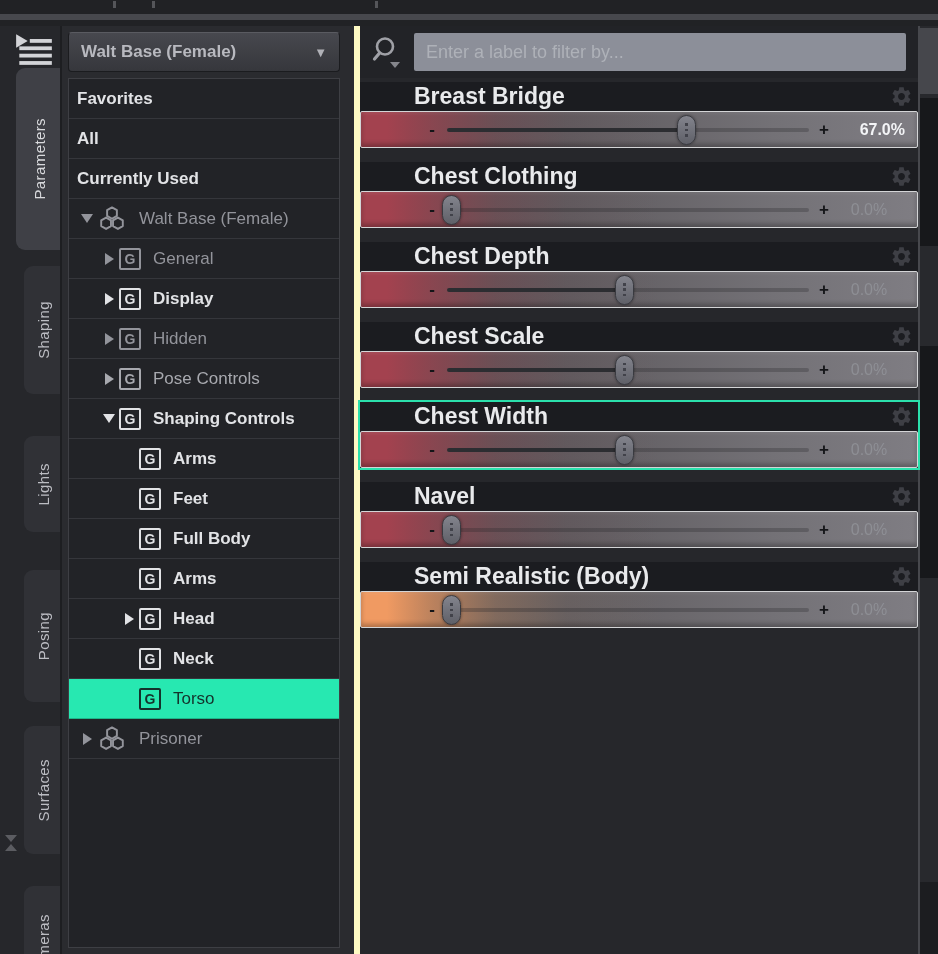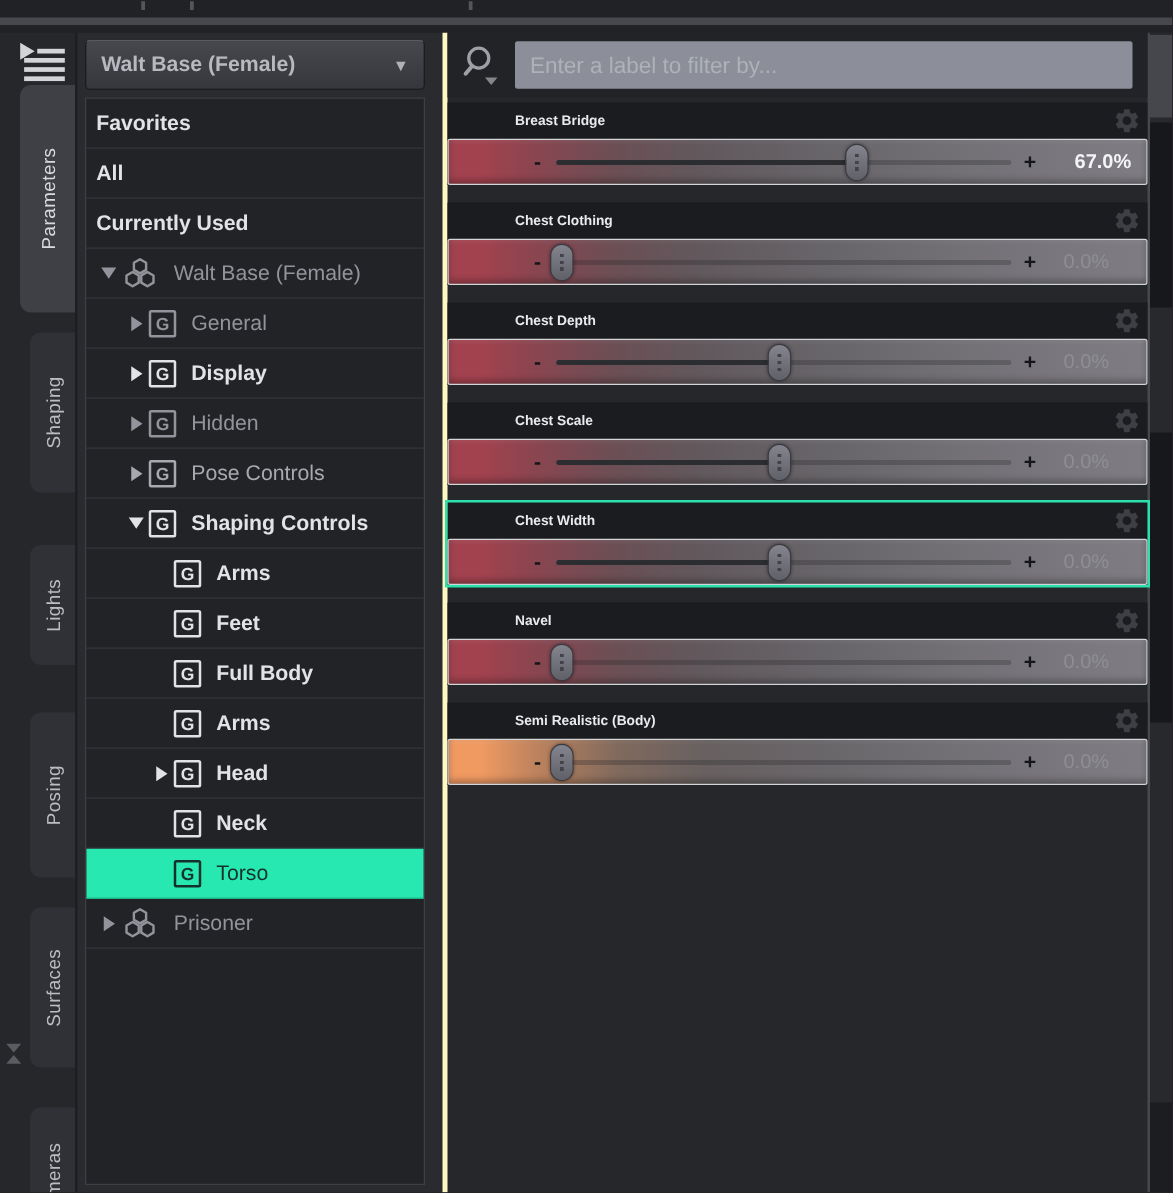--- a/index.html
+++ b/index.html
@@ -64,33 +64,33 @@
   .arrow.none{visibility:hidden;}
   .ticon{display:flex;align-items:center;}
   .gbox{width:22px;height:22px;border:2px solid currentColor;border-radius:2px;display:flex;align-items:center;justify-content:center;font-size:14px;font-weight:700;box-sizing:border-box;}
   .fig{width:30px;height:25px;}
   .tlabel{margin-left:12px;font-size:17px;font-weight:500;white-space:nowrap;}
   .tone-bright .tlabel{font-weight:700;}
   .trow.selected .tlabel{font-weight:400;}
   .trow.k-filter .tlabel{margin-left:0;}
 
   
-  .param-panel{position:absolute;left:354px;right:18px;top:0;bottom:0;background:#26272b;border-right:2px solid #47484d;border-left:4px solid #fef9c3;box-sizing:border-box;}
+  .param-panel{position:absolute;left:354px;right:18px;top:0;bottom:0;background:#26272b;border-right:2px solid #47484d;border-left:6px solid #fef9c3;box-sizing:border-box;}
   .filter-row{height:52px;display:flex;align-items:center;padding:0 12px 0 4px;background:#222327;}
   .mag{width:50px;height:44px;position:relative;flex:0 0 50px;cursor:pointer;}
   .mag svg{position:absolute;left:6px;top:4px;}
   .mag-caret{position:absolute;left:26px;top:32px;width:0;height:0;border-left:5px solid transparent;border-right:5px solid transparent;border-top:6px solid #85868c;}
   .filter-input{flex:1;height:38px;background:#8c8f99;border:none;border-radius:2px;padding:0 12px;font-size:18px;color:#2c2d31;outline:none;font-family:"Liberation Sans",sans-serif;}
   .filter-input::placeholder{color:#aeb1b8;opacity:1;}
 
   #param-list{padding-top:4px;}
   .pblock{margin:0 0 14px 0;background:#1b1c20;position:relative;}
   .pblock.selected{outline:2px solid #2be0ac;outline-offset:0px;}
   .phead{height:29px;position:relative;display:flex;align-items:center;}
-  .plabel{margin-left:54px;font-size:11px;font-weight:700;color:#e9eaec;}
+  .plabel{margin-left:54px;font-size:23px;font-weight:700;color:#e9eaec;}
   .gear{position:absolute;right:4px;top:3px;width:24px;height:24px;cursor:pointer;}
   .pslider{
     height:37px;display:flex;align-items:center;position:relative;
     border:1px solid #d4d5d7;border-radius:2px;box-sizing:border-box;overflow:hidden;
     box-shadow:inset 0 2px 3px rgba(255,255,255,.07), inset 0 -3px 5px rgba(0,0,0,.28);
     cursor:pointer;
   }
   .acc-red .pslider{
     background:
       linear-gradient(to right, #a3424f 0px, #a3424f 26px, rgba(163,66,79,.68) 70px, rgba(145,70,80,.32) 135px, rgba(120,80,86,.12) 205px, rgba(0,0,0,0) 300px),

